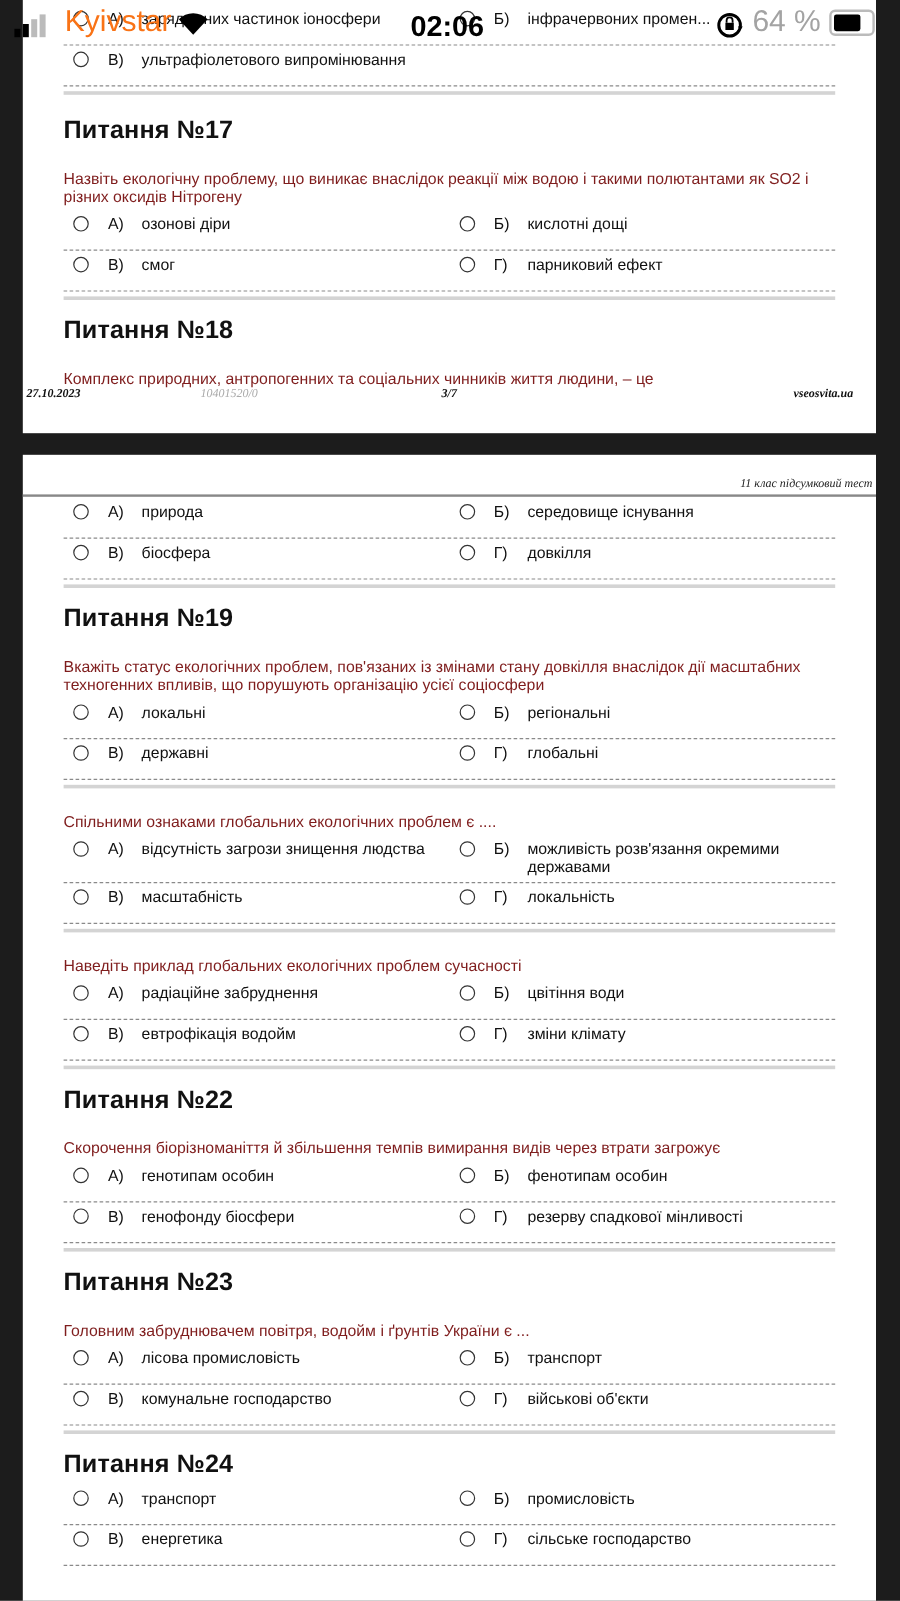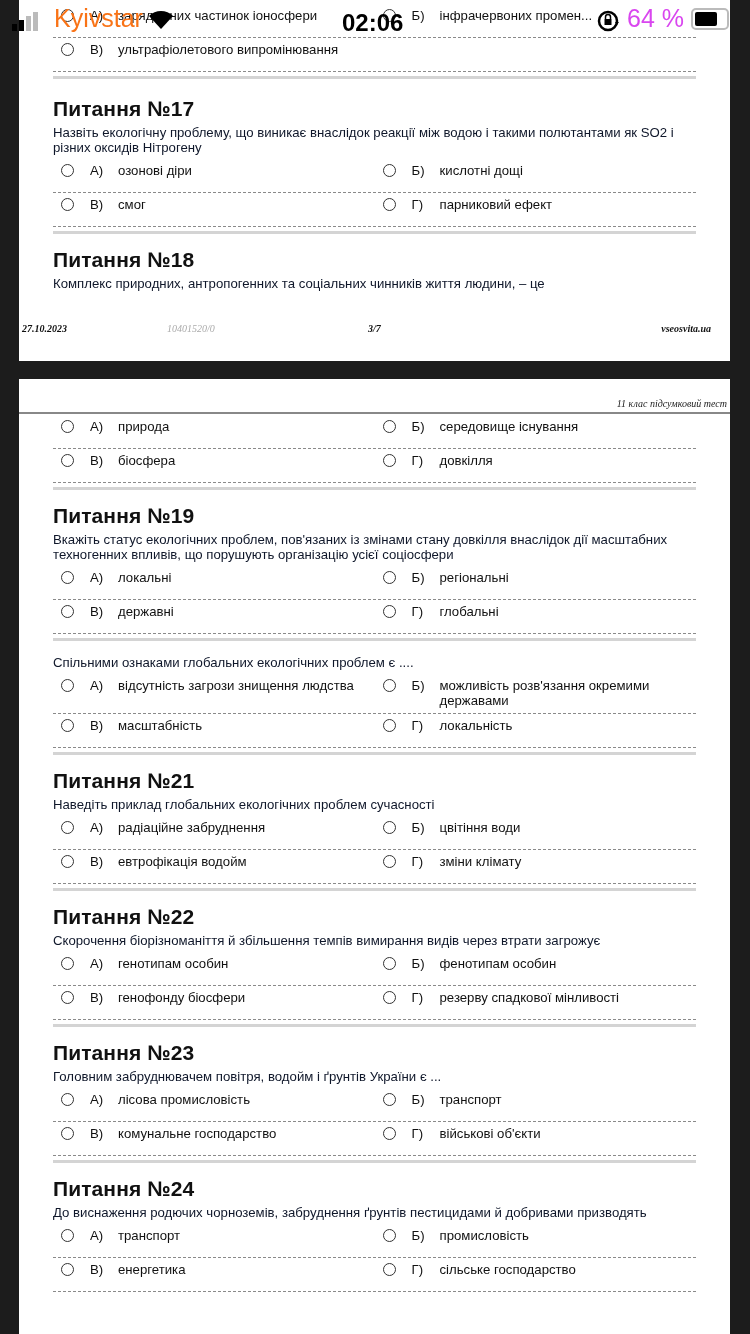--- a/index.html
+++ b/index.html
@@ -15,21 +15,21 @@
   #page1 { top:-10px; height:371px; }
   #page2 { top:379px; height:960px; }
 
   .content { position:absolute; left:34px; right:34px; }
 
   .q-title {
     font-size:21px; font-weight:bold; color:#111; letter-spacing:0.1px;
     margin:0; line-height:24px;
   }
   .q-text {
-    font-size:13.2px; color:#0f172a; line-height:15px; margin-top:4px;
+    font-size:13.2px; color:#7f1d1d; line-height:15px; margin-top:20px;
   }
   .opt-row {
     display:flex; border-bottom:1px dashed #8a8a8a;
     padding:4px 0 5px 0; min-height:24px; align-items:flex-start;
   }
   .opt {
     width:50%; display:flex; align-items:flex-start; font-size:13.2px; color:#111; line-height:15px;
   }
   .radio {
     width:13px; height:13px; border:1.4px solid #333; border-radius:50%;
@@ -54,21 +54,21 @@
     font-family:"Liberation Serif", serif; font-style:italic; font-size:10px; color:#222;
   }
   .p2-rule { position:absolute; top:33px; left:0; right:0; border-top:2px solid #888; }
 
   
   .status {
     position:absolute; top:0; left:0; width:750px; height:40px; pointer-events:auto;
   }
   .carrier { position:absolute; left:54px; top:4px; font-size:25px; color:#f97316; }
   .time { position:absolute; left:342px; top:9px; font-size:24px; font-weight:bold; color:#000; }
-  .battery-pct { position:absolute; left:627px; top:4px; font-size:25px; color:#d946ef;text-align:center; }
+  .battery-pct { position:absolute; left:627px; top:4px; font-size:25px; color:#a3a3a3;text-align:center; }
   .signal { position:absolute; left:12px; top:12px; display:flex; align-items:flex-end; gap:2px; }
   .signal i { display:block; width:5px; background:#000; }
   .signal i.dim { background:#bbb; }
   .wifi { position:absolute; left:148px; top:9px; }
   .lock-rot { position:absolute; left:596px; top:9px; }
   .battery {
     position:absolute; left:691px; top:8px; width:38px; height:22px;
     border:2px solid #bbb; border-radius:5px; box-sizing:border-box;
   }
   .battery .fill { position:absolute; left:2px; top:2px; width:22px; height:14px; background:#000; border-radius:2px; }
@@ -229,21 +229,20 @@
             </div>
             <div class="opt">
               <span class="radio"></span>
               <span class="opt-letter">Г)</span>
               <span class="opt-text">локальність</span>
             </div>
           </div>
           <div class="q-end"></div>
         </div>
         <div style="margin-top: 14px;">
-          <h2 class="q-title">Питання №21</h2>
           <div class="q-text">Наведіть приклад глобальних екологічних проблем сучасності</div>
           <div class="opt-row" style="margin-top:4px;">
             <div class="opt">
               <span class="radio"></span>
               <span class="opt-letter">А)</span>
               <span class="opt-text">радіаційне забруднення</span>
             </div>
             <div class="opt">
               <span class="radio"></span>
               <span class="opt-letter">Б)</span>
@@ -317,21 +316,20 @@
             <div class="opt">
               <span class="radio"></span>
               <span class="opt-letter">Г)</span>
               <span class="opt-text">військові об'єкти</span>
             </div>
           </div>
           <div class="q-end"></div>
         </div>
         <div style="margin-top: 14px;">
           <h2 class="q-title">Питання №24</h2>
-          <div class="q-text">До виснаження родючих чорноземів, забруднення ґрунтів пестицидами й добривами призводять</div>
           <div class="opt-row" style="margin-top:4px;">
             <div class="opt">
               <span class="radio"></span>
               <span class="opt-letter">А)</span>
               <span class="opt-text">транспорт</span>
             </div>
             <div class="opt">
               <span class="radio"></span>
               <span class="opt-letter">Б)</span>
               <span class="opt-text">промисловість</span>

